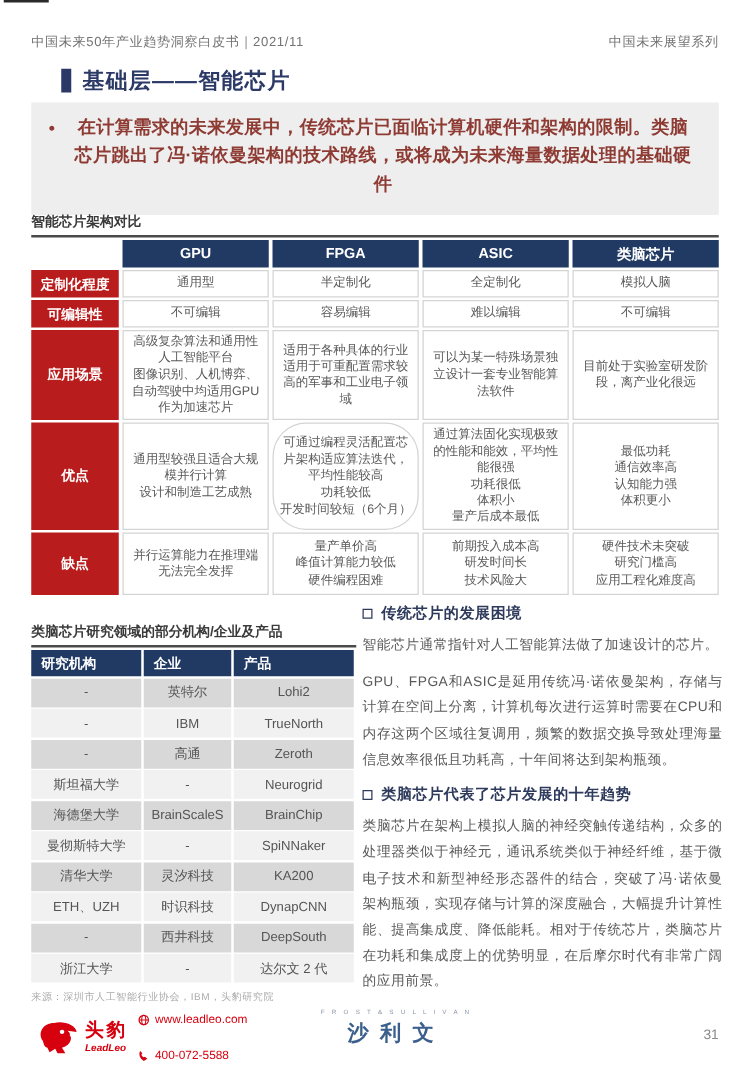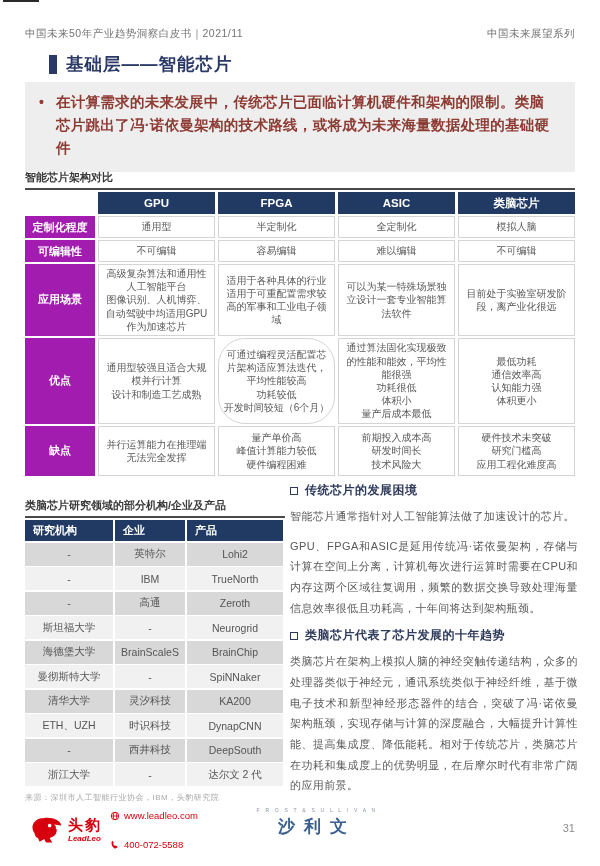--- a/index.html
+++ b/index.html
@@ -12,31 +12,31 @@
   .hdr { position:absolute; top:27px; left:25px; right:25px; display:flex; justify-content:space-between; font-size:10.5px; color:#737373; letter-spacing:0.5px; }
 
   
   .title-row { position:absolute; top:52px; left:25px; display:flex; align-items:center;padding-left:24px; }
   .title-sq { width:8px; height:19px; background:#2B3967; margin-right:9px; }
   .title-txt { font-size:17.5px; font-weight:bold; color:#2B3967; letter-spacing:1px; }
 
   
   .hl { position:absolute; top:82px; left:25px; right:25px; background:#EEEEEE; padding:9px 18px 11px 14px; display:flex; }
   .hl-bullet { color:#8E3B34; font-weight:bold; font-size:14px; margin-right:12px; line-height:1.6; }
-  .hl-text { color:#8E3B34; font-weight:600; font-size:14.5px; line-height:1.6; letter-spacing:0.3px; }
+  .hl-text { color:#8E3B34; font-weight:600; font-size:14.5px; line-height:1.6; letter-spacing:0.3px;text-align:center; }
 
   
   .tbl-title { font-size:11px; font-weight:bold; color:#3a3a3a; padding-bottom:3px; }
   .tbl-rule { border-bottom:2px solid #4a4a4a; margin-bottom:2px; }
 
   .t1-block { position:absolute; top:170px; left:25px; width:550px; }
   .t1 { display:grid; grid-template-columns:70px repeat(4,1fr); gap:2px 3px; }
   .t1 .corner { background:#fff; }
   .t1 .th { background:#203A64; color:#fff; font-weight:bold; font-size:11.5px; display:flex; align-items:center; justify-content:center; }
-  .t1 .lbl { background:#a21caf; color:#fff; font-weight:bold; font-size:11px; display:flex; align-items:center; justify-content:center; text-align:right; }
+  .t1 .lbl { background:#b91c1c; color:#fff; font-weight:bold; font-size:11px; display:flex; align-items:center; justify-content:center; text-align:right; }
   .t1 .cell { background:#fff; border:1px solid #D4D4D4; color:#595959; font-size:10px; line-height:1.32; display:flex; flex-direction:column; align-items:center; justify-content:center; text-align:center; padding:2px 3px; }
 
   .t2-block { position:absolute; top:498px; left:25px; width:260px; }
   .t2 { display:grid; grid-template-columns:88px 70px 96px; gap:1.5px 2px; }
   .t2 .th { background:#203A64; color:#fff; font-weight:bold; font-size:11px; height:21px; display:flex; align-items:center; padding-left:8px; }
   .t2 .cell { color:#555; font-size:10.5px; height:23px; display:flex; align-items:center; justify-content:center; }
   .t2 .odd  { background:#D8D8D8; }
   .t2 .even { background:#F2F1F1; }
 
   

